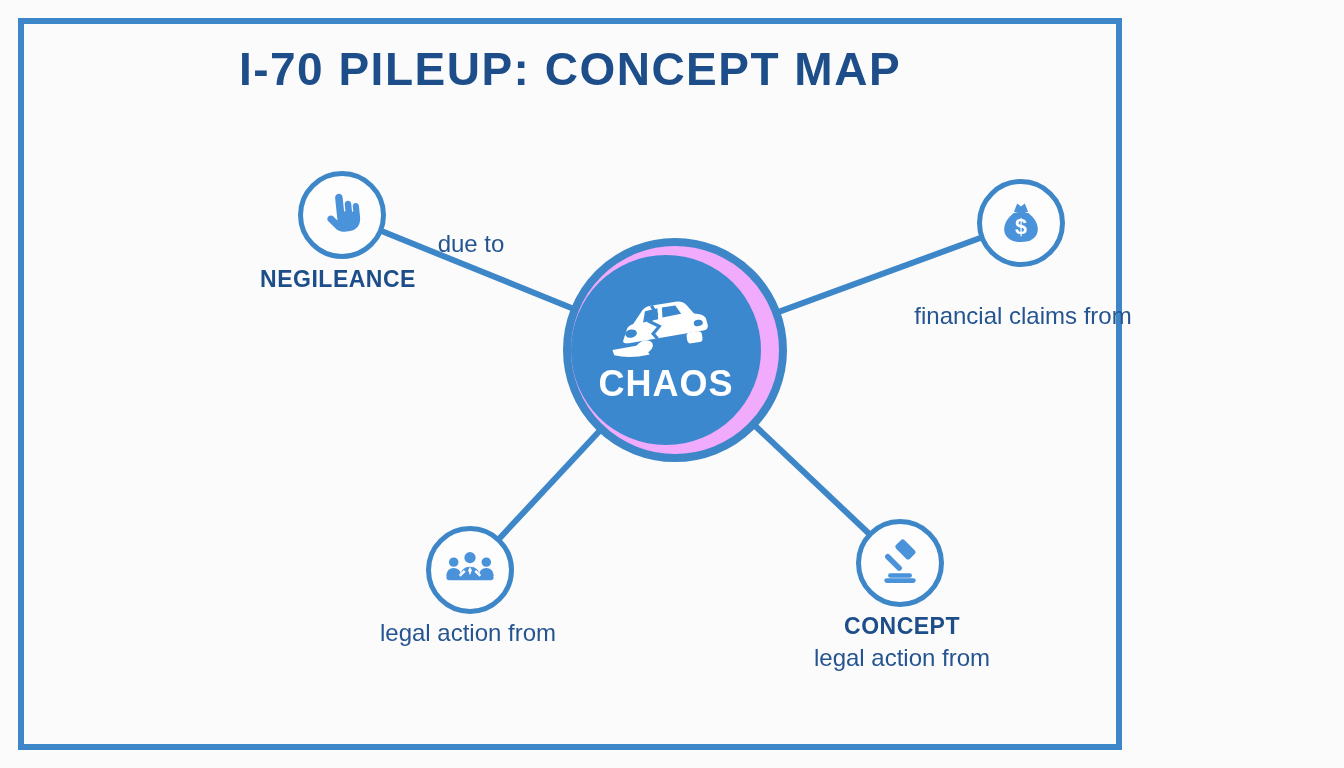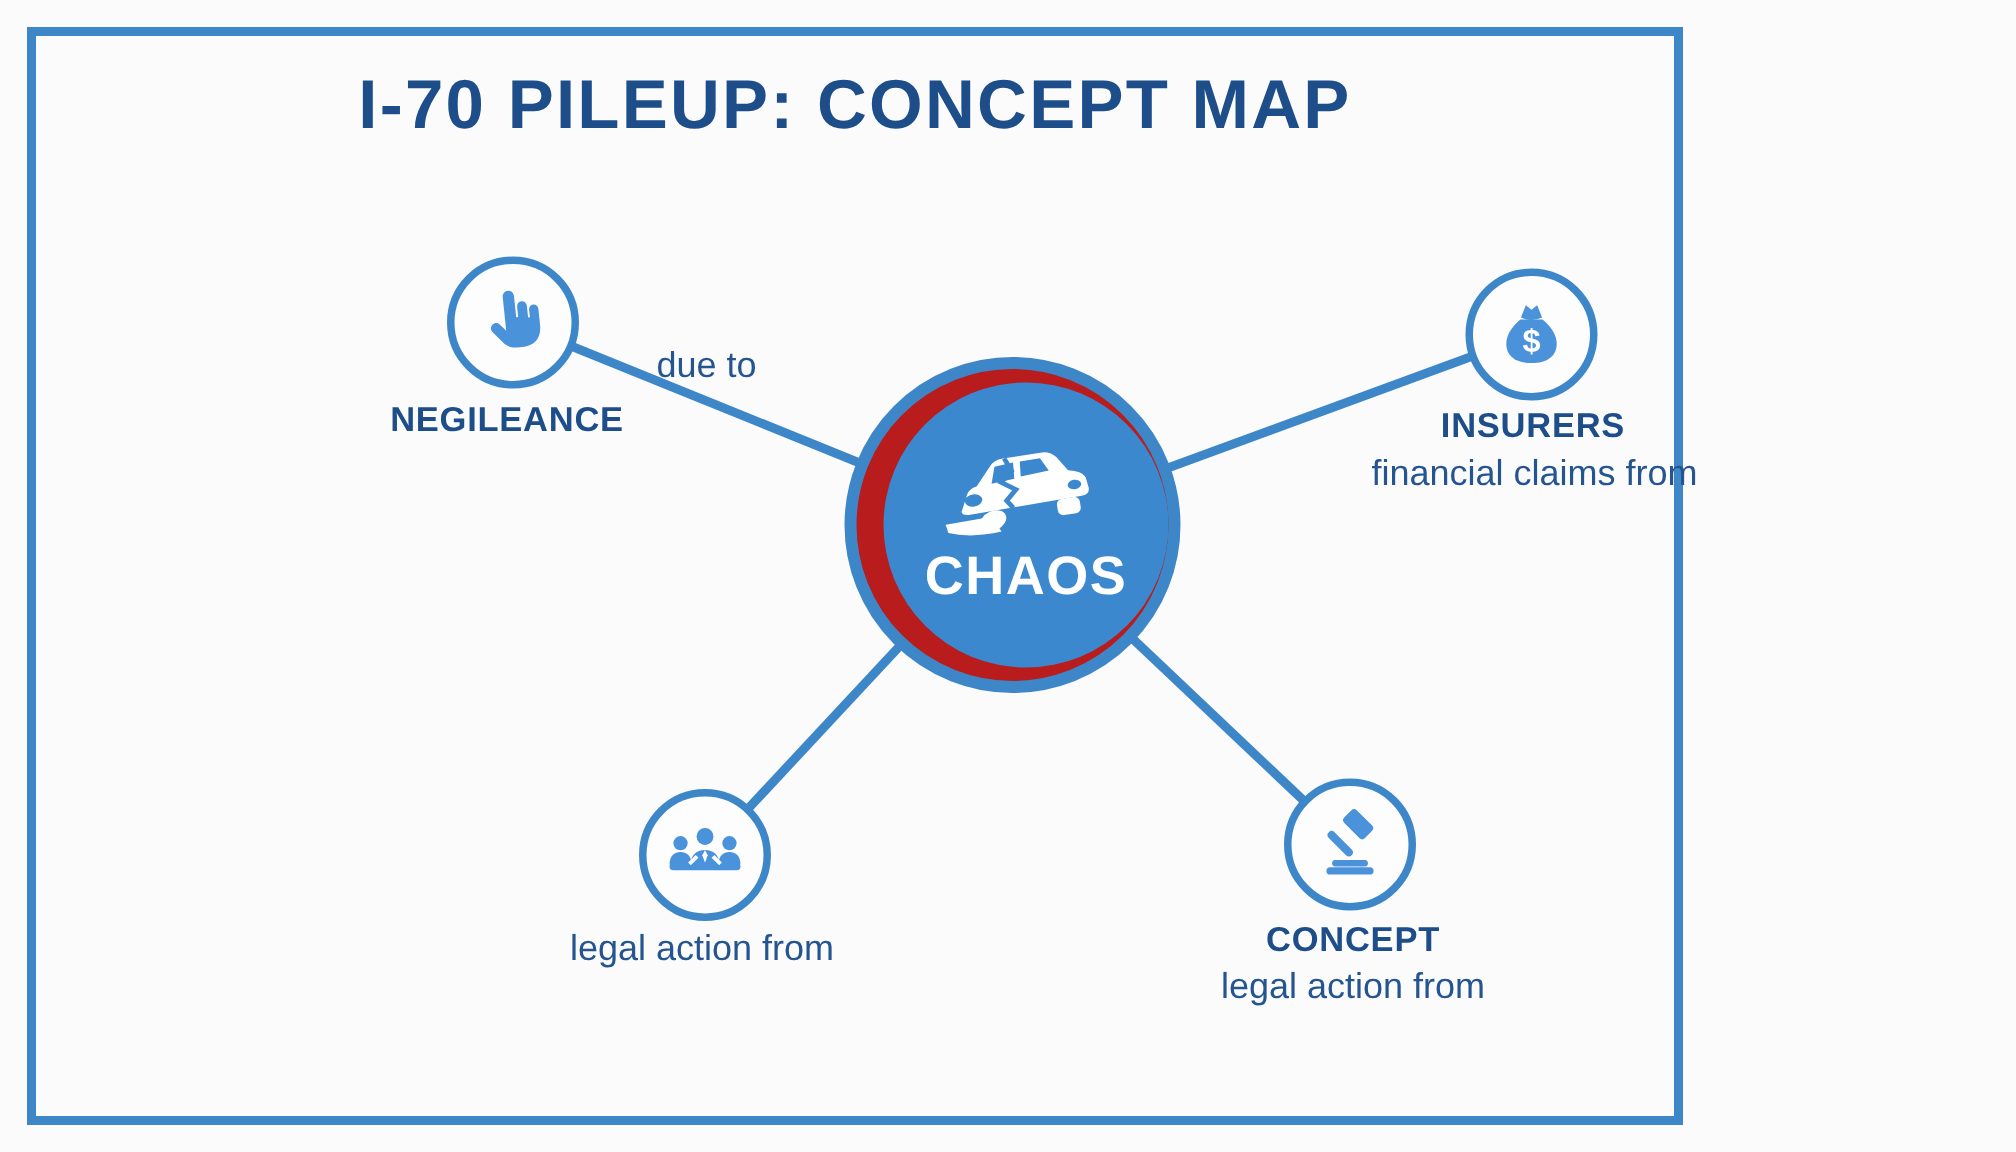--- a/index.html
+++ b/index.html
@@ -16,22 +16,22 @@
   .stage{position:relative;width:1140px;height:768px;overflow:hidden;background:var(--bg);}
   .frame{position:absolute;left:18px;top:18px;right:18px;bottom:18px;
     border:6px solid var(--blue);pointer-events:none;z-index:0;}
   .title{position:absolute;top:42px;left:0;width:100%;text-align:center;
     font-size:46px;font-weight:bold;letter-spacing:1.5px;color:var(--navy);z-index:3;}
   svg.edges{position:absolute;left:0;top:0;width:1344px;height:768px;z-index:1;}
   .sat{position:absolute;width:88px;height:88px;border-radius:50%;
     border:5px solid var(--blue);background:#fdfdfe;display:flex;
     align-items:center;justify-content:center;z-index:2;}
   .center-outer{position:absolute;left:563px;top:238px;width:224px;height:224px;
-    border-radius:50%;border:8px solid var(--blue);background:#b91c1c;
-    display:flex;align-items:center;justify-content:flex-end;z-index:2;}
+    border-radius:50%;border:8px solid var(--blue);background:#f0abfc;
+    display:flex;align-items:center;justify-content:flex-start;z-index:2;}
   .center-inner{width:190px;height:190px;border-radius:50%;background:var(--disk-blue);
     display:flex;flex-direction:column;align-items:center;justify-content:center;gap:2px;}
   .center-label{color:#fff;font-size:36px;font-weight:bold;letter-spacing:1px;margin-top:-2px;}
   .lbl{position:absolute;transform:translateX(-50%);white-space:nowrap;z-index:3;text-align:center;}
   .lbl.bold{font-size:23px;font-weight:bold;color:var(--navy);letter-spacing:0.5px;}
   .lbl.reg{font-size:24px;color:var(--navy-soft);}
 </style>
 </head>
 <body>
 
@@ -75,21 +75,20 @@
   <div class="lbl bold" style="left:338px;top:266px;">NEGILEANCE</div>
   <div class="lbl reg" style="left:471px;top:189px;margin-top:41px;">due to</div>
 
   <div class="sat" style="left:977px;top:179px;">
     <svg width="52" height="52" viewBox="0 0 48 48">
       <path fill="#4a92d9" d="M17.5 13.5 L20.5 6 L24 8.8 L27.5 6 L30.5 13.5 Q27.5 15 24 15 Q20.5 15 17.5 13.5 Z"></path>
       <path fill="#4a92d9" d="M17.2 14.8 h13.6 c5.5 4.6 8.7 9.6 8.7 15 C39.5 37.6 33 41.6 24 41.6 S8.5 37.6 8.5 29.8 C8.5 24.4 11.7 19.4 17.2 14.8 Z"></path>
       <text x="24" y="34.5" font-size="20" font-weight="bold" fill="#ffffff" text-anchor="middle" font-family="Liberation Sans, sans-serif">$</text>
     </svg>
   </div>
-  <div class="lbl bold" style="left:1022px;top:270px;">INSURERS</div>
   <div class="lbl reg" style="left:1023px;top:302px;">financial claims from</div>
 
   <div class="sat" style="left:426px;top:526px;">
     <svg width="54" height="54" viewBox="0 0 48 48">
       <g fill="#4a92d9">
         <circle cx="24" cy="13" r="5"></circle>
         <path d="M15.5 29.5 c0-5.5 3.5-8.5 8.5-8.5 s8.5 3 8.5 8.5 z"></path>
         <circle cx="9.5" cy="17" r="4.2"></circle>
         <path d="M3 29.5 c0-4.8 2.8-7.3 6.5-7.3 s6.5 2.5 6.5 7.3 z"></path>
         <circle cx="38.5" cy="17" r="4.2"></circle>

